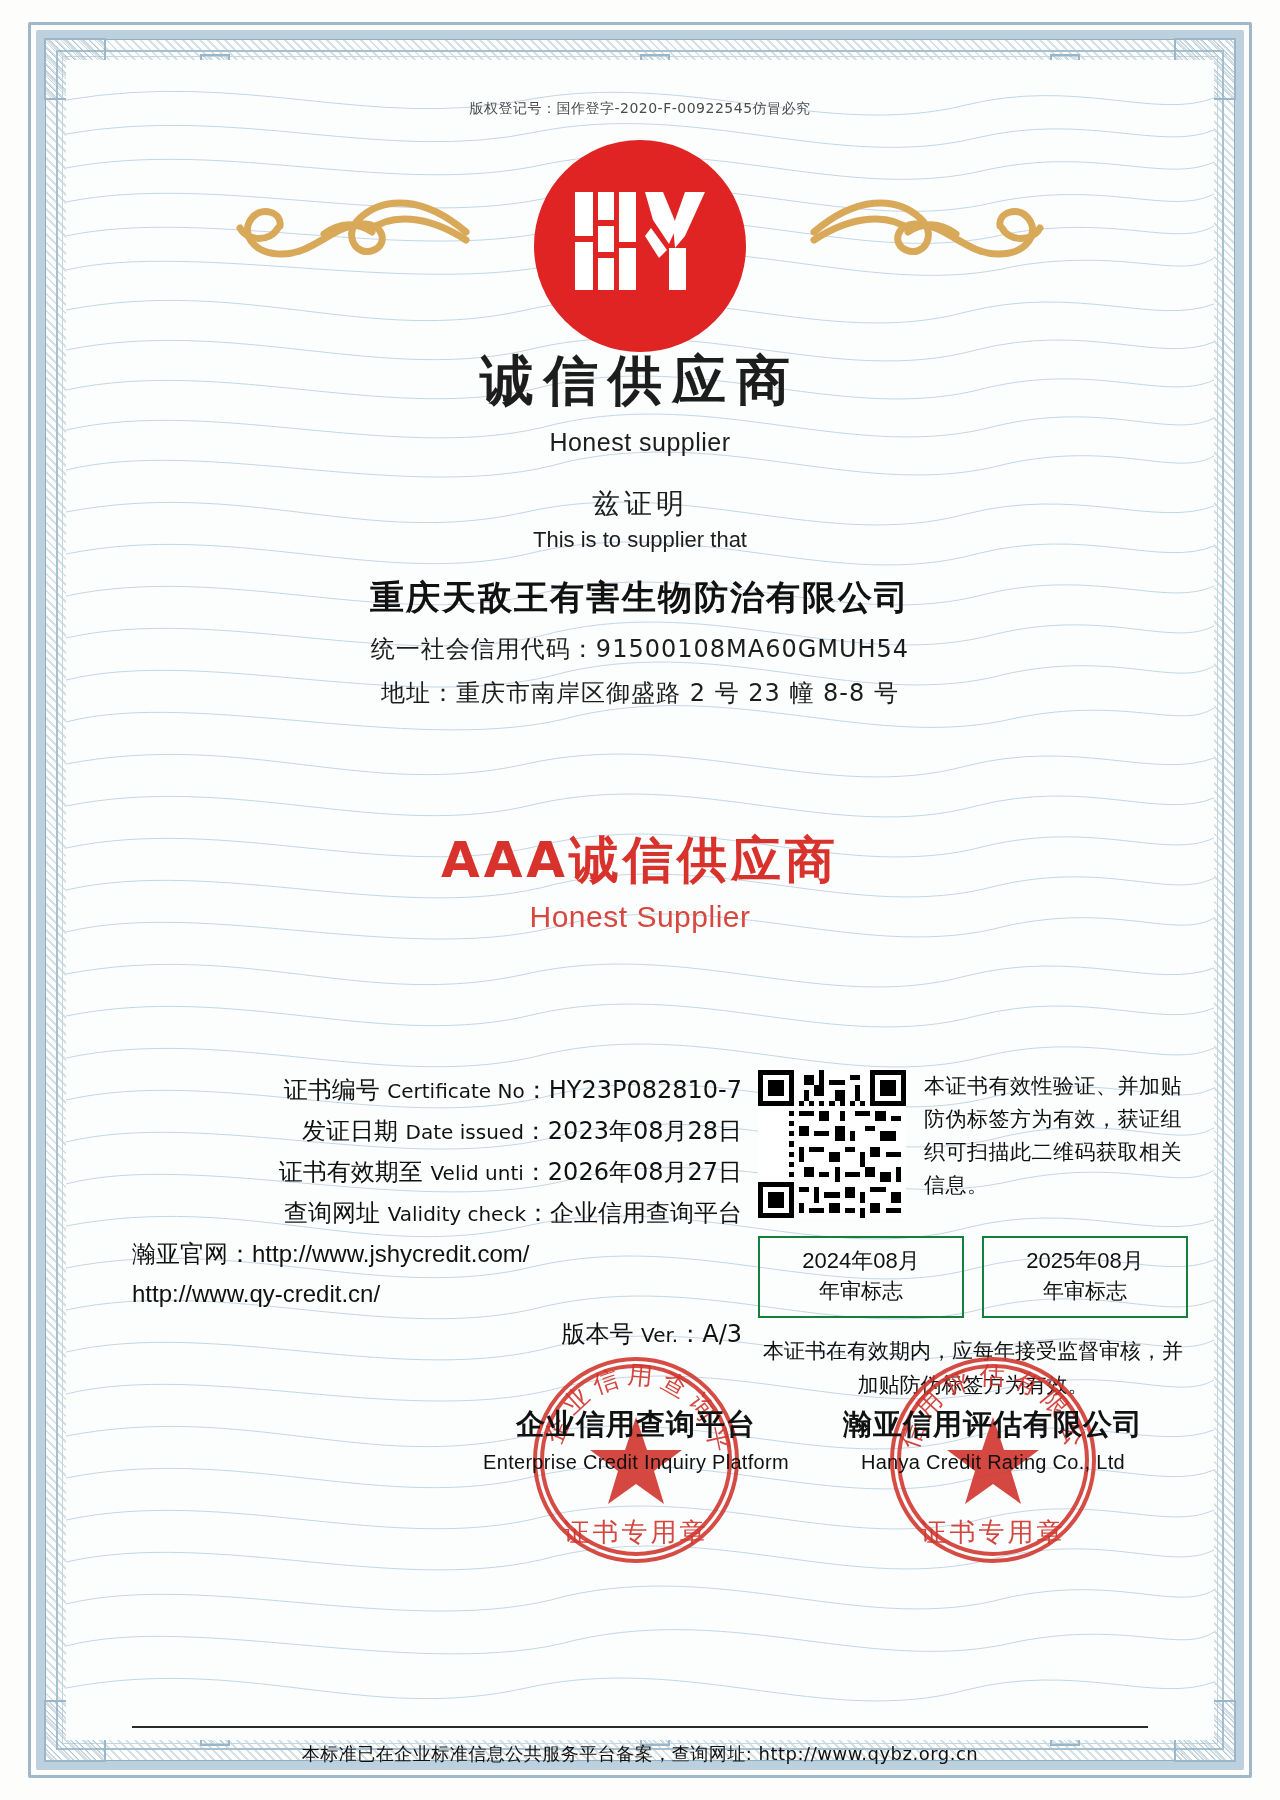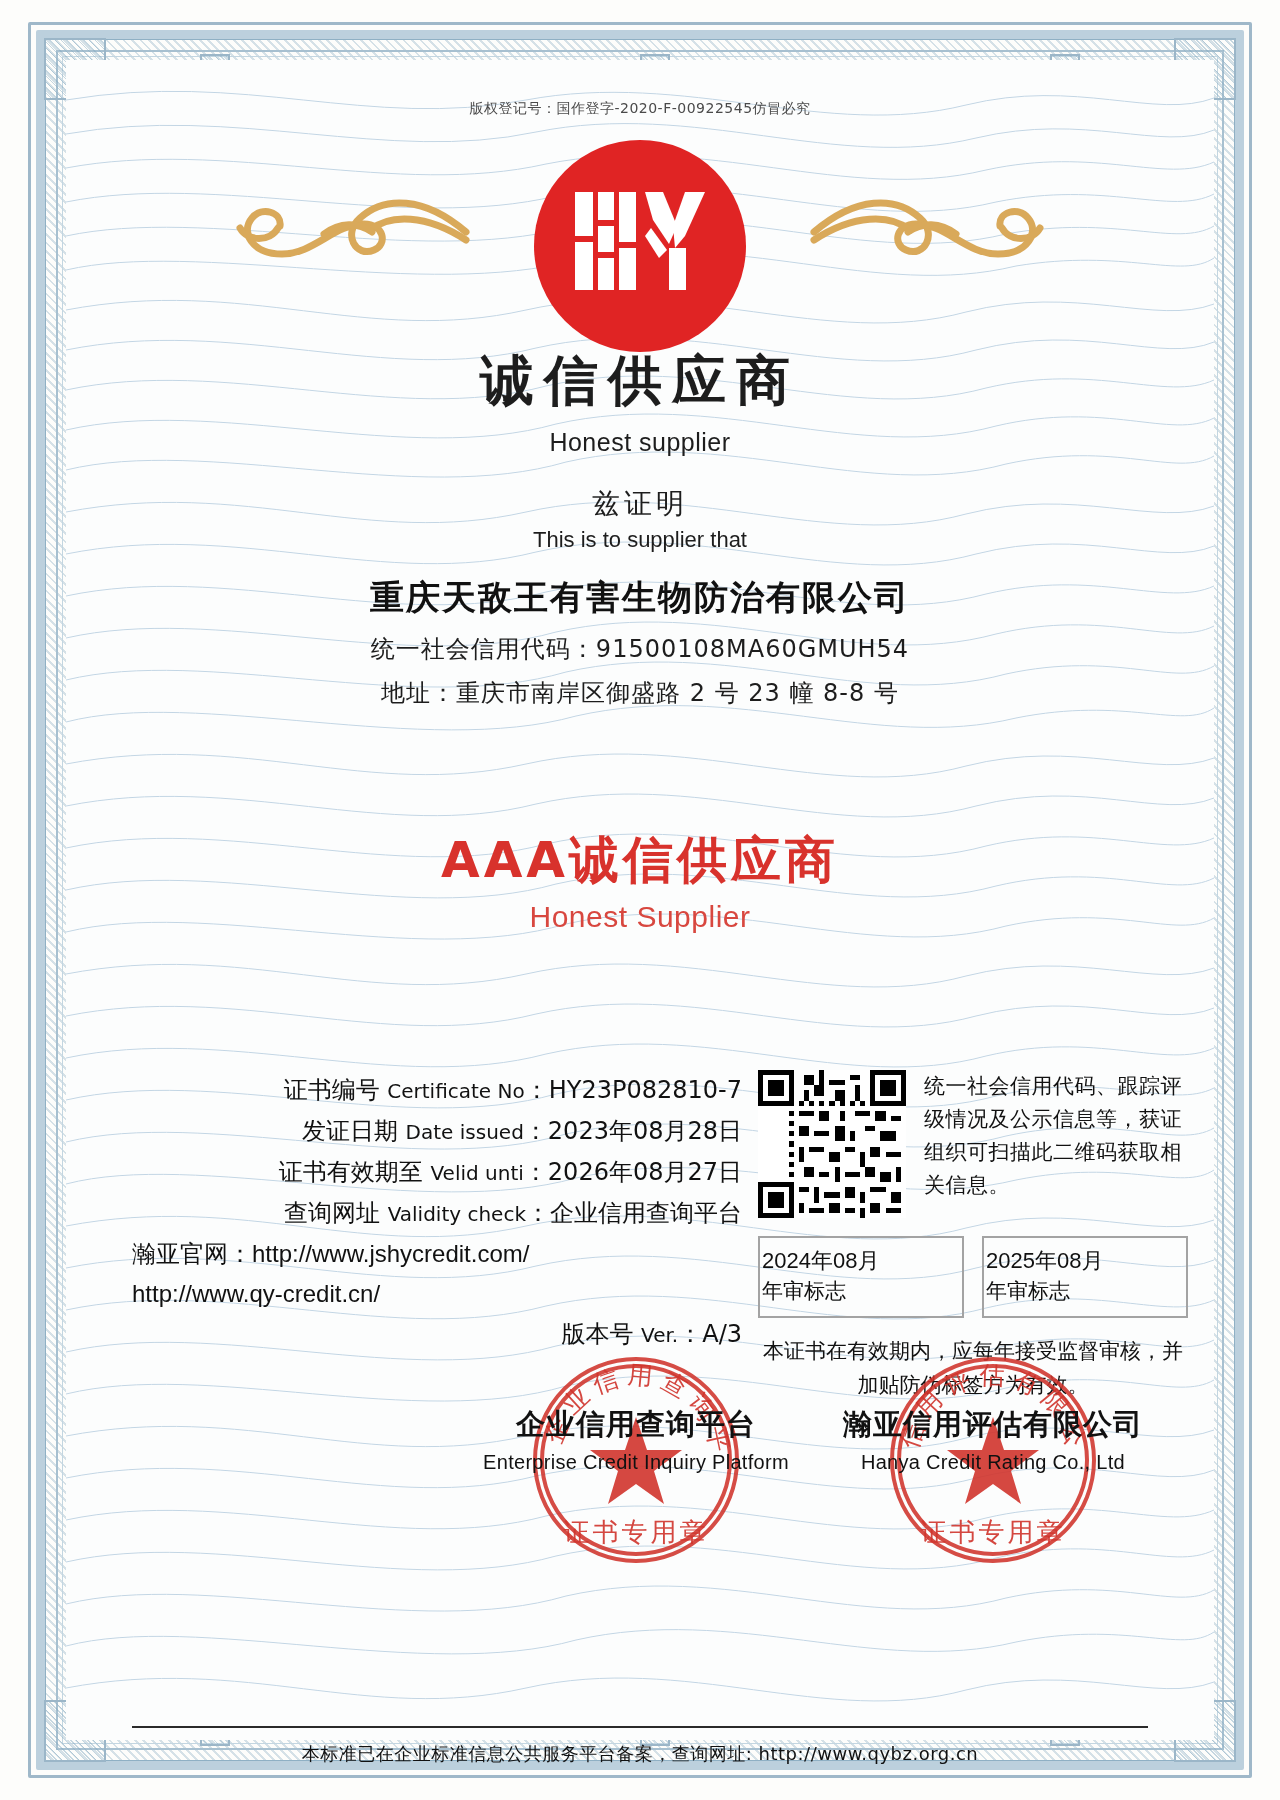--- a/index.html
+++ b/index.html
@@ -142,21 +142,21 @@
     width:148px;height:148px;flex:none;background:#fff;
   }
   .qr-note{
     font-size:21px;line-height:33px;color:#111;letter-spacing:.5px;
     font-family:"DejaVu Sans","Liberation Sans",sans-serif;
   }
   .stamps-row{
     display:flex;gap:18px;margin-top:18px;
   }
   .year-box{
-    flex:1;border:2px solid #a3a3a3;padding:8px 2px 10px;
+    flex:1;border:2px solid #15803d;text-align:center;padding:8px 16px 10px;
   }
   .year-box .y1{font-size:22px;color:#111;line-height:30px}
   .year-box .y2{font-size:21px;color:#111;line-height:30px}
   .note-bottom{
     margin-top:16px;font-size:21px;line-height:34px;color:#111;text-align:center;
     font-family:"DejaVu Sans","Liberation Sans",sans-serif;
   }
   
   .seals{
     position:absolute;left:0;right:0;top:1345px;height:230px;
@@ -421,21 +421,21 @@
               <rect x="26" y="24" width="2" height="2"></rect>
               <rect x="8" y="26" width="1" height="2"></rect>
                 <rect x="10" y="27" width="3" height="1"></rect>
               <rect x="14" y="26" width="2" height="2"></rect>
                 <rect x="17" y="27" width="2" height="1"></rect>
               <rect x="20" y="27" width="1" height="2"></rect>
                 <rect x="22" y="26" width="2" height="2"></rect>
               <rect x="25" y="27" width="3" height="1"></rect>
             </g>
           </svg>
-          <div class="qr-note">统一社会信用代码、跟踪评级情况及公示信息等，获证组织可扫描此二维码获取相关信息。</div>
+          <div class="qr-note">本证书有效性验证、并加贴防伪标签方为有效，获证组织可扫描此二维码获取相关信息。</div>
         </div>
 
         <div class="stamps-row">
           <div class="year-box">
             <div class="y1">2024年08月</div>
             <div class="y2">年审标志</div>
           </div>
           <div class="year-box">
             <div class="y1">2025年08月</div>
             <div class="y2">年审标志</div>

